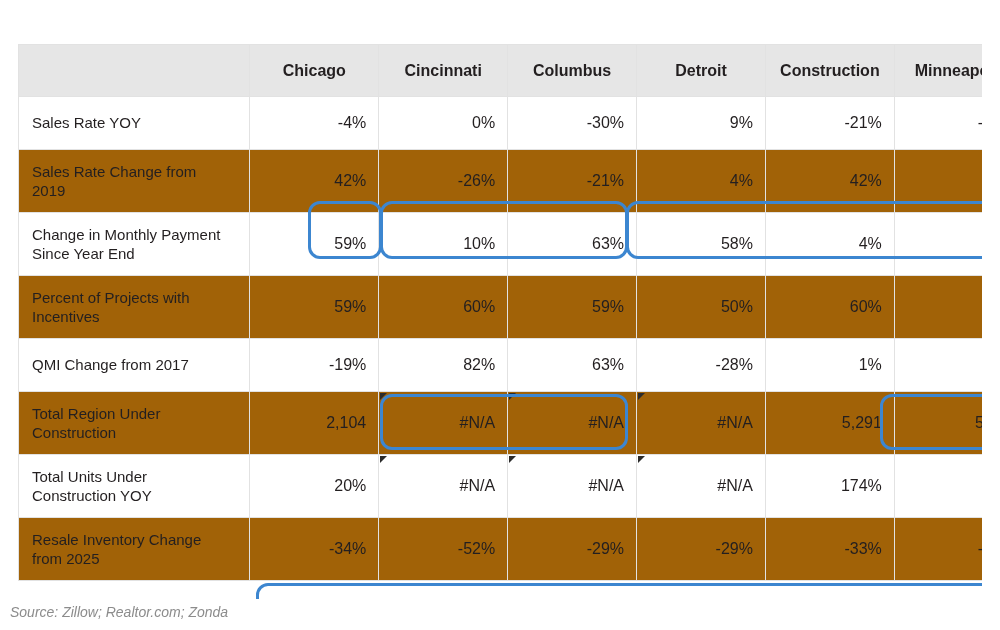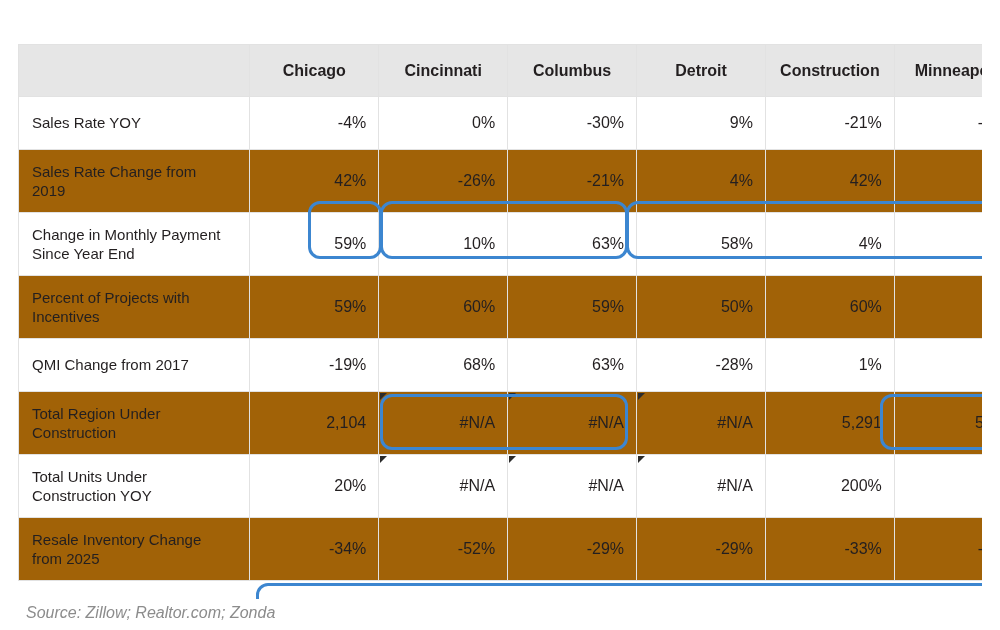--- a/index.html
+++ b/index.html
@@ -114,23 +114,23 @@
   .hl {
     position: absolute;
     border: 3px solid #3c86d0;
     border-radius: 12px;
     box-sizing: border-box;
     pointer-events: none;
   }
 
   .source {
     position: absolute;
-    left: 26px;
+    left: 10px;
     top: 604px;
-    font-size: 16px;
+    font-size: 14px;
     font-style: italic;
     color: #8c8c8c;
     white-space: nowrap;
   }
 </style>
 </head>
 <body>
 
 <div class="page">
 
@@ -190,42 +190,42 @@
             <td class="val">59%</td>
             <td class="val">60%</td>
             <td class="val">59%</td>
             <td class="val">50%</td>
             <td class="val">60%</td>
             <td class="val">44%</td>
           </tr>
           <tr class="odd h-1">
             <td class="rowlabel">QMI Change from 2017</td>
             <td class="val">-19%</td>
-            <td class="val">68%</td>
+            <td class="val">82%</td>
             <td class="val">63%</td>
             <td class="val">-28%</td>
             <td class="val">1%</td>
             <td class="val">50%</td>
           </tr>
           <tr class="even h-2">
             <td class="rowlabel">Total Region Under Construction</td>
             <td class="val">2,104</td>
             <td class="val na">#N/A</td>
             <td class="val na">#N/A</td>
             <td class="val na">#N/A</td>
             <td class="val">5,291</td>
             <td class="val">5,785</td>
           </tr>
           <tr class="odd h-2">
             <td class="rowlabel">Total Units Under Construction YOY</td>
             <td class="val">20%</td>
             <td class="val na">#N/A</td>
             <td class="val na">#N/A</td>
             <td class="val na">#N/A</td>
-            <td class="val">200%</td>
+            <td class="val">174%</td>
             <td class="val">80%</td>
           </tr>
           <tr class="even h-2">
             <td class="rowlabel">Resale Inventory Change from 2025</td>
             <td class="val">-34%</td>
             <td class="val">-52%</td>
             <td class="val">-29%</td>
             <td class="val">-29%</td>
             <td class="val">-33%</td>
             <td class="val">-37%</td>

